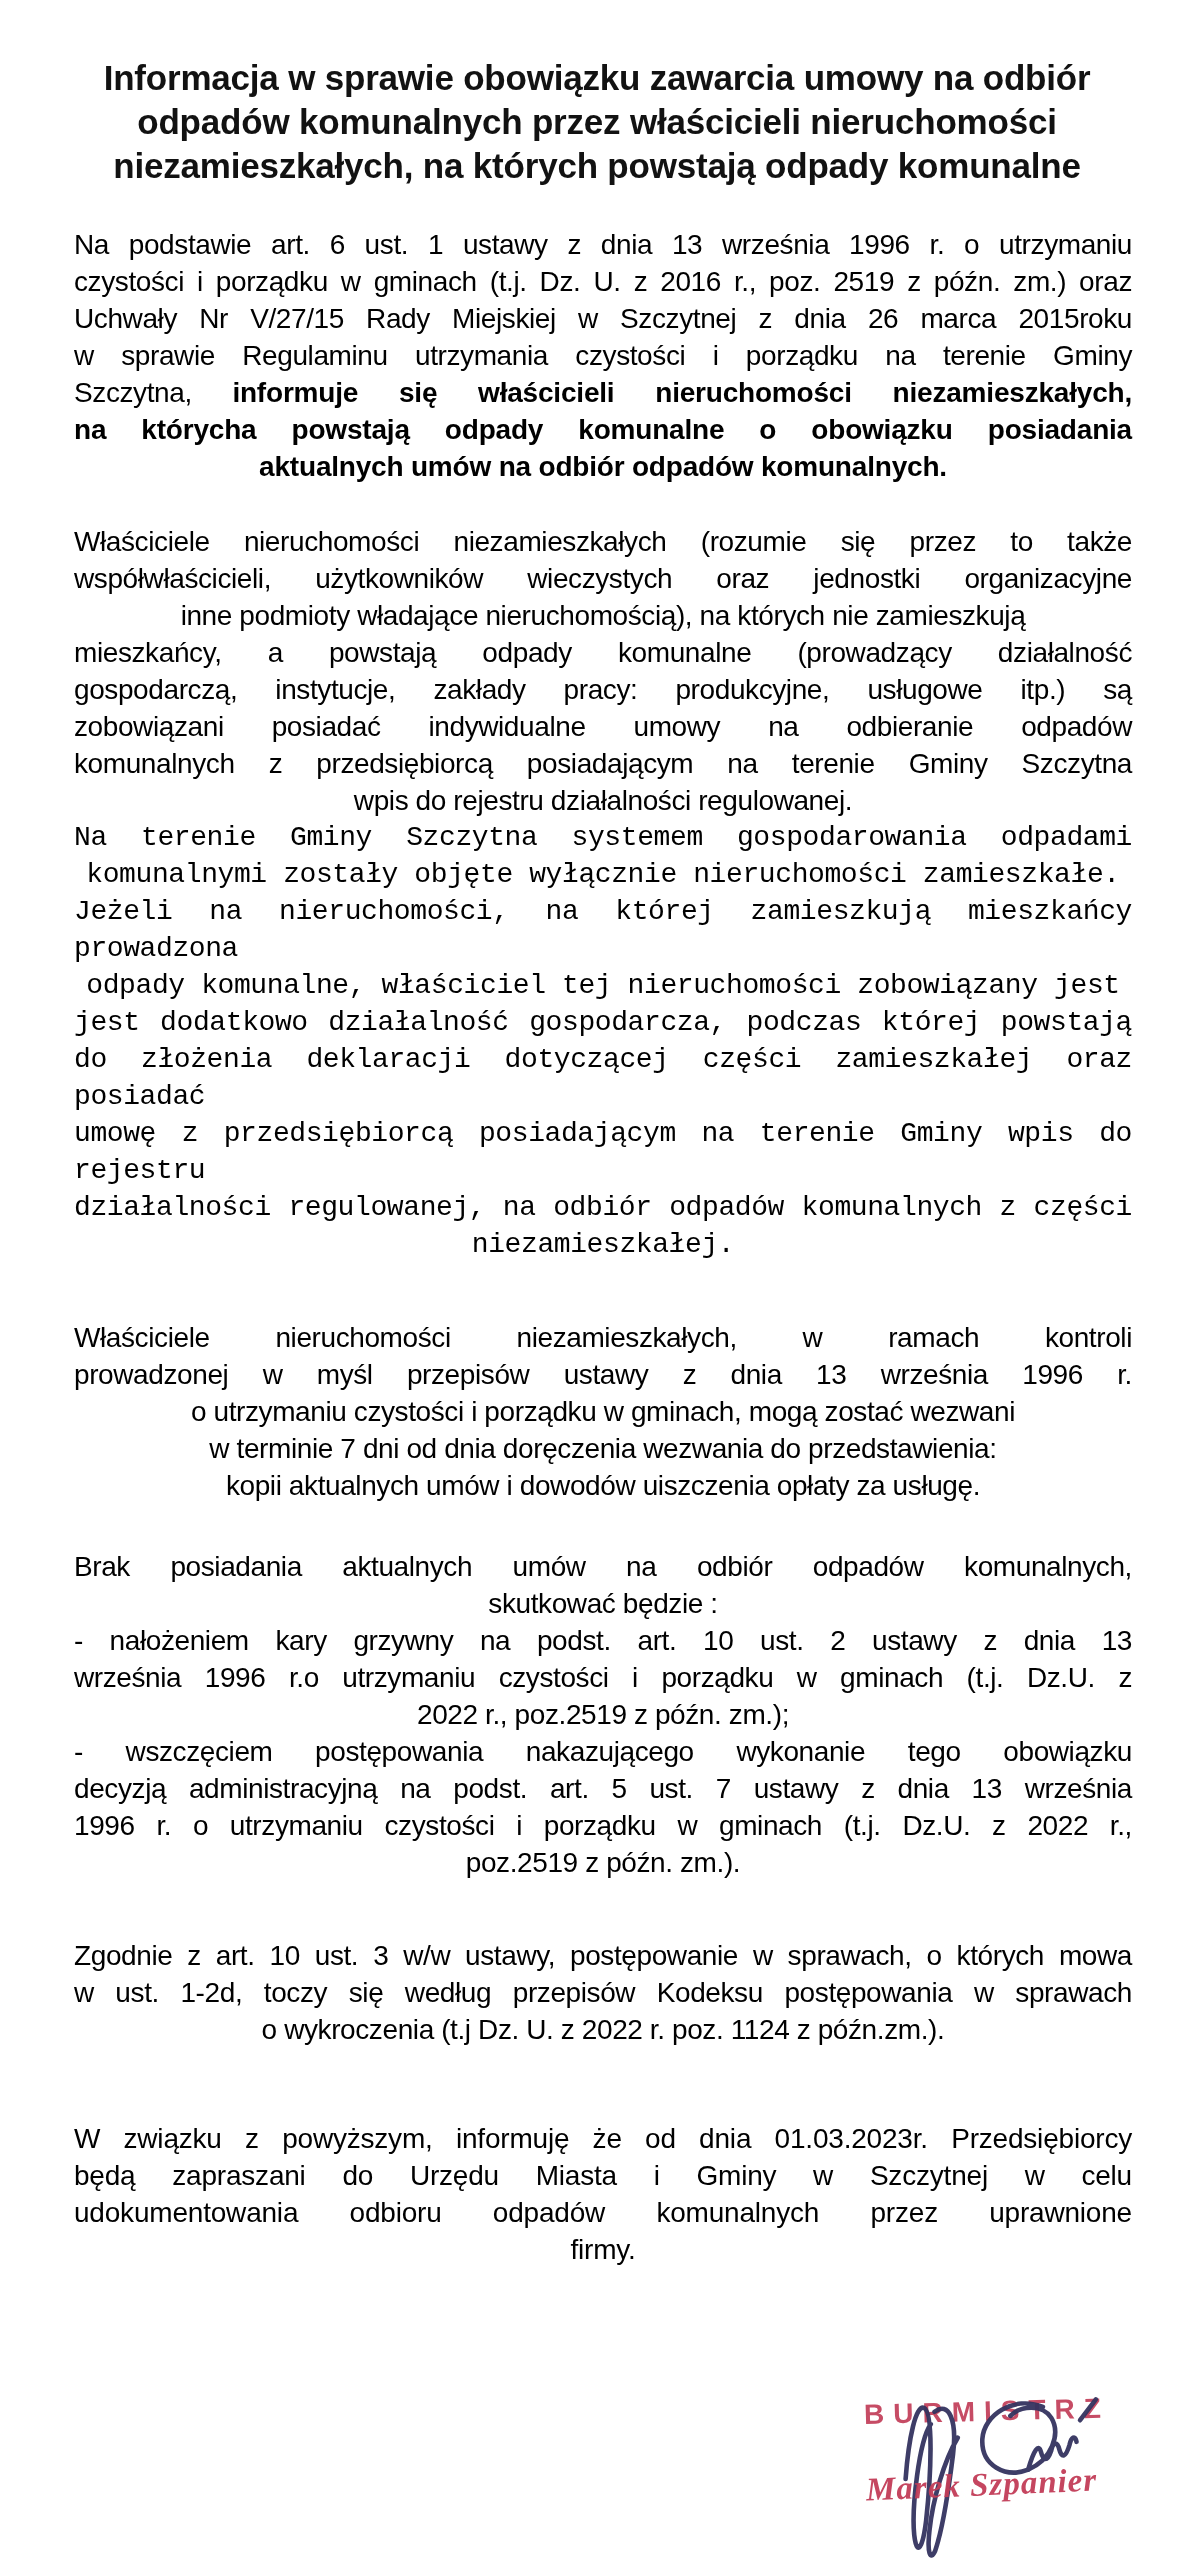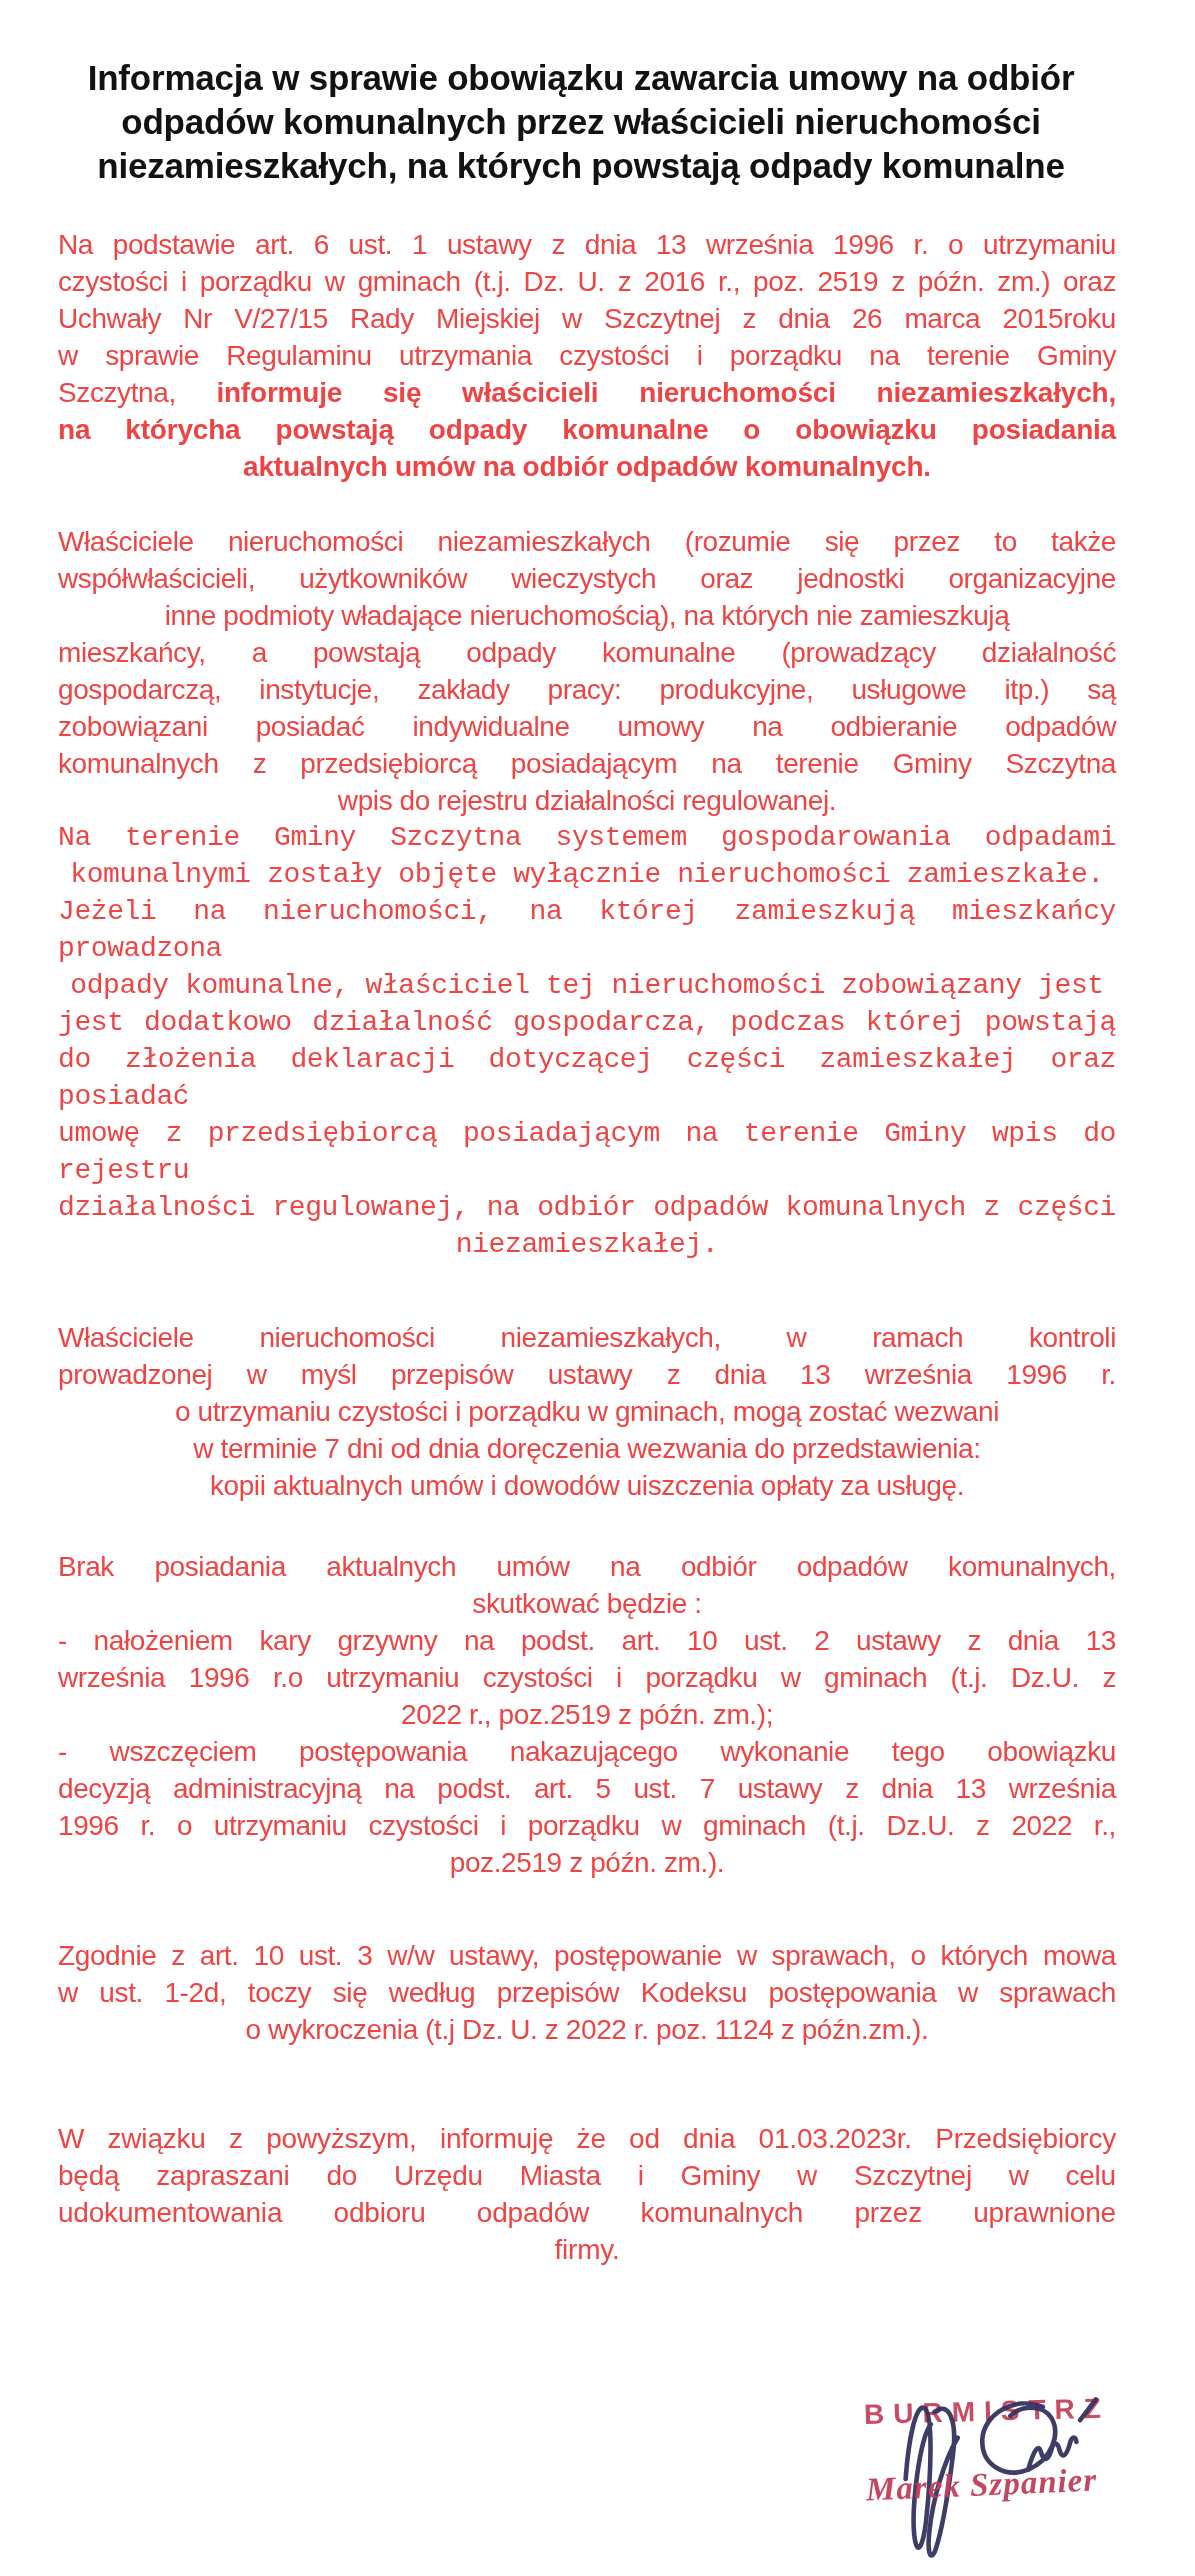--- a/index.html
+++ b/index.html
@@ -4,36 +4,37 @@
 <style>
   html,body{margin:0;padding:0;background:#ffffff;}
   .page{
     position:relative;
     width:1162px;
     height:2576px;
     background:#ffffff;
     color:#161616;
     font-family:"Liberation Sans", sans-serif;
     overflow:hidden;
+    padding-left:16px;
   }
   .doc-title{
     padding-top:56px;
     font-size:35px;
     font-weight:700;
     line-height:44px;
     text-align:center;
     letter-spacing:-0.2px;
     color:#121212;
   }
   .doc-body{
     margin:38px 46px 0 58px;
     font-size:28px;
     line-height:37px;
     letter-spacing:-0.4px;
-    color:#ef4444;
+    color:#000000;
   }
   .para{margin:0;}
   .para-2{margin-top:38px;}
   .para-3{font-family:Liberation Mono, monospace;}
   .para-4{margin-top:56px;}
   .para-5{margin-top:44px;}
   .para-6{margin-top:56px;}
   .para-7{margin-top:72px;}
   .line{white-space:normal; text-align:center;}
   .line.j{text-align:justify; text-align-last:justify;}

